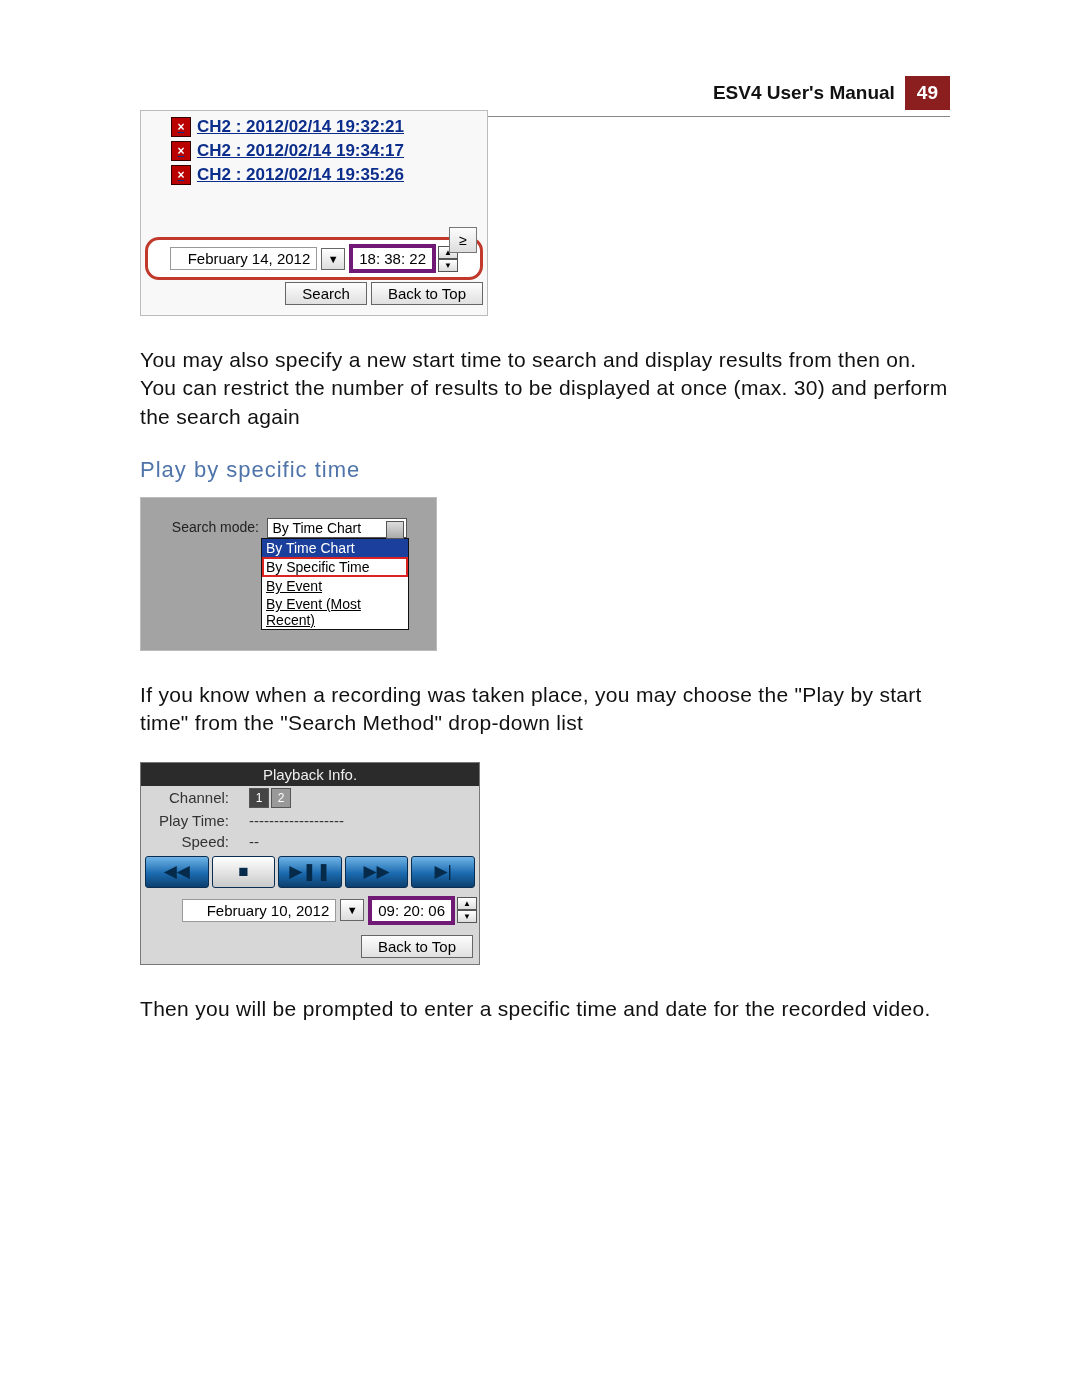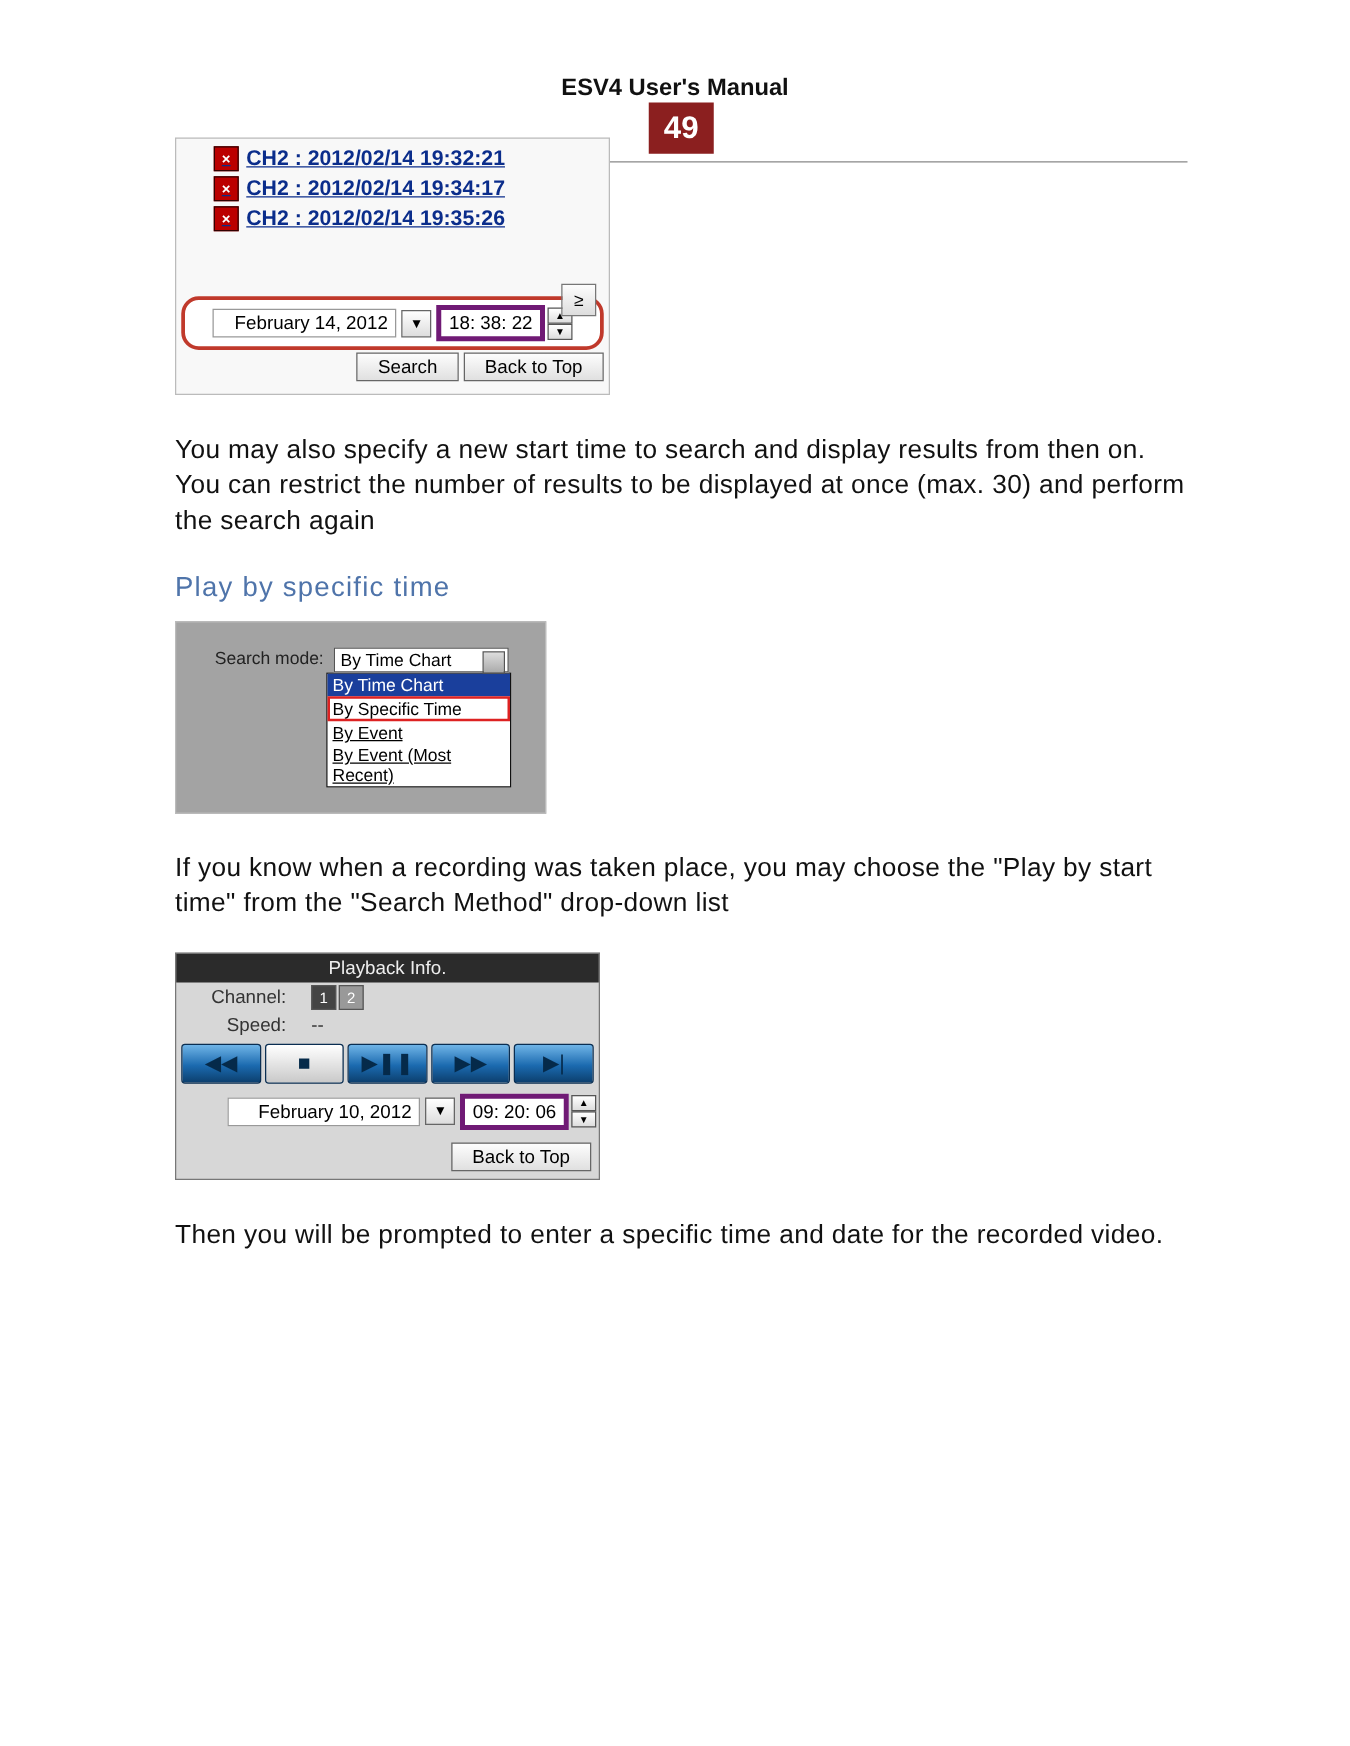--- a/index.html
+++ b/index.html
@@ -11,40 +11,39 @@
   }
   .page {
     width: 1080px;
     height: 1397px;
     position: relative;
     box-sizing: border-box;
     padding: 60px 130px 60px 140px;
   }
   .header-bar {
     position: absolute;
-    top: 60px;
+    top: 76px;
     left: 140px;
     right: 130px;
     display: flex;
     justify-content: flex-end;
     align-items: center;
     border-bottom: 1px solid #888;
     padding-bottom: 6px;
-    flex-direction: column;
   }
   .header-title {
     font-size: 19px;
     font-weight: bold;
     color: #111;
     margin-right: 10px;
   }
   .page-number {
     background: #8b1f1f;
     color: #fff;
-    font-size: 25px;
+    font-size: 19px;
     font-weight: bold;
     padding: 6px 12px;
   }
   .content {
     position: absolute;
     top: 110px;
     left: 140px;
     right: 130px;
   }
 
@@ -320,20 +319,24 @@
     <div class="body-text">If you know when a recording was taken place, you may choose the "Play by start time" from the "Search Method" drop-down list</div>
 
     <div class="pbpanel" style="margin-top:24px">
       <div class="pbtitle">Playback Info.</div>
       <div class="pbrow">
         <span class="lbl">Channel:</span>
         <span class="chbtn">1</span>
         <span class="chbtn light">2</span>
       </div>
       <div class="pbrow">
+        <span class="lbl">Play Time:</span>
+        <span>-------------------</span>
+      </div>
+      <div class="pbrow">
         <span class="lbl">Speed:</span>
         <span>--</span>
       </div>
       <div class="ctrlbar">
         <div class="ctrlbtn">
             <span>◀◀</span>
           </div>
         <div class="ctrlbtn gray">
             <span>■</span>
           </div>

